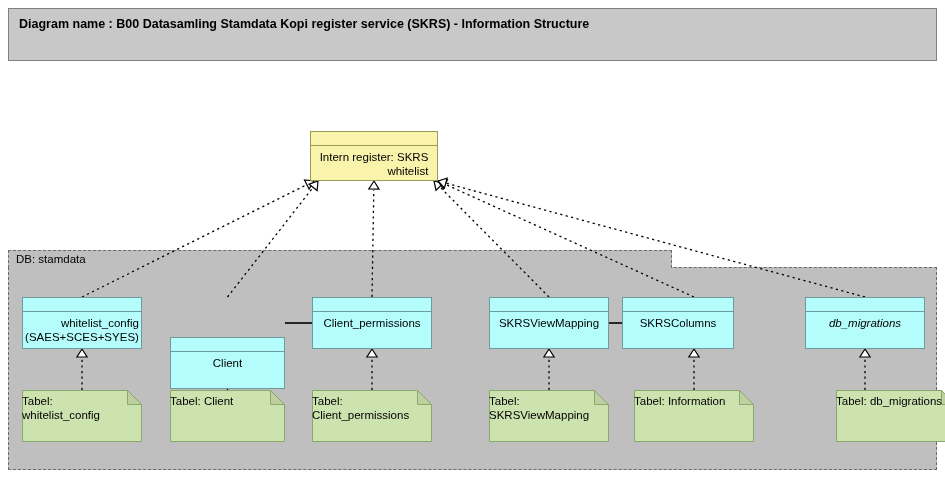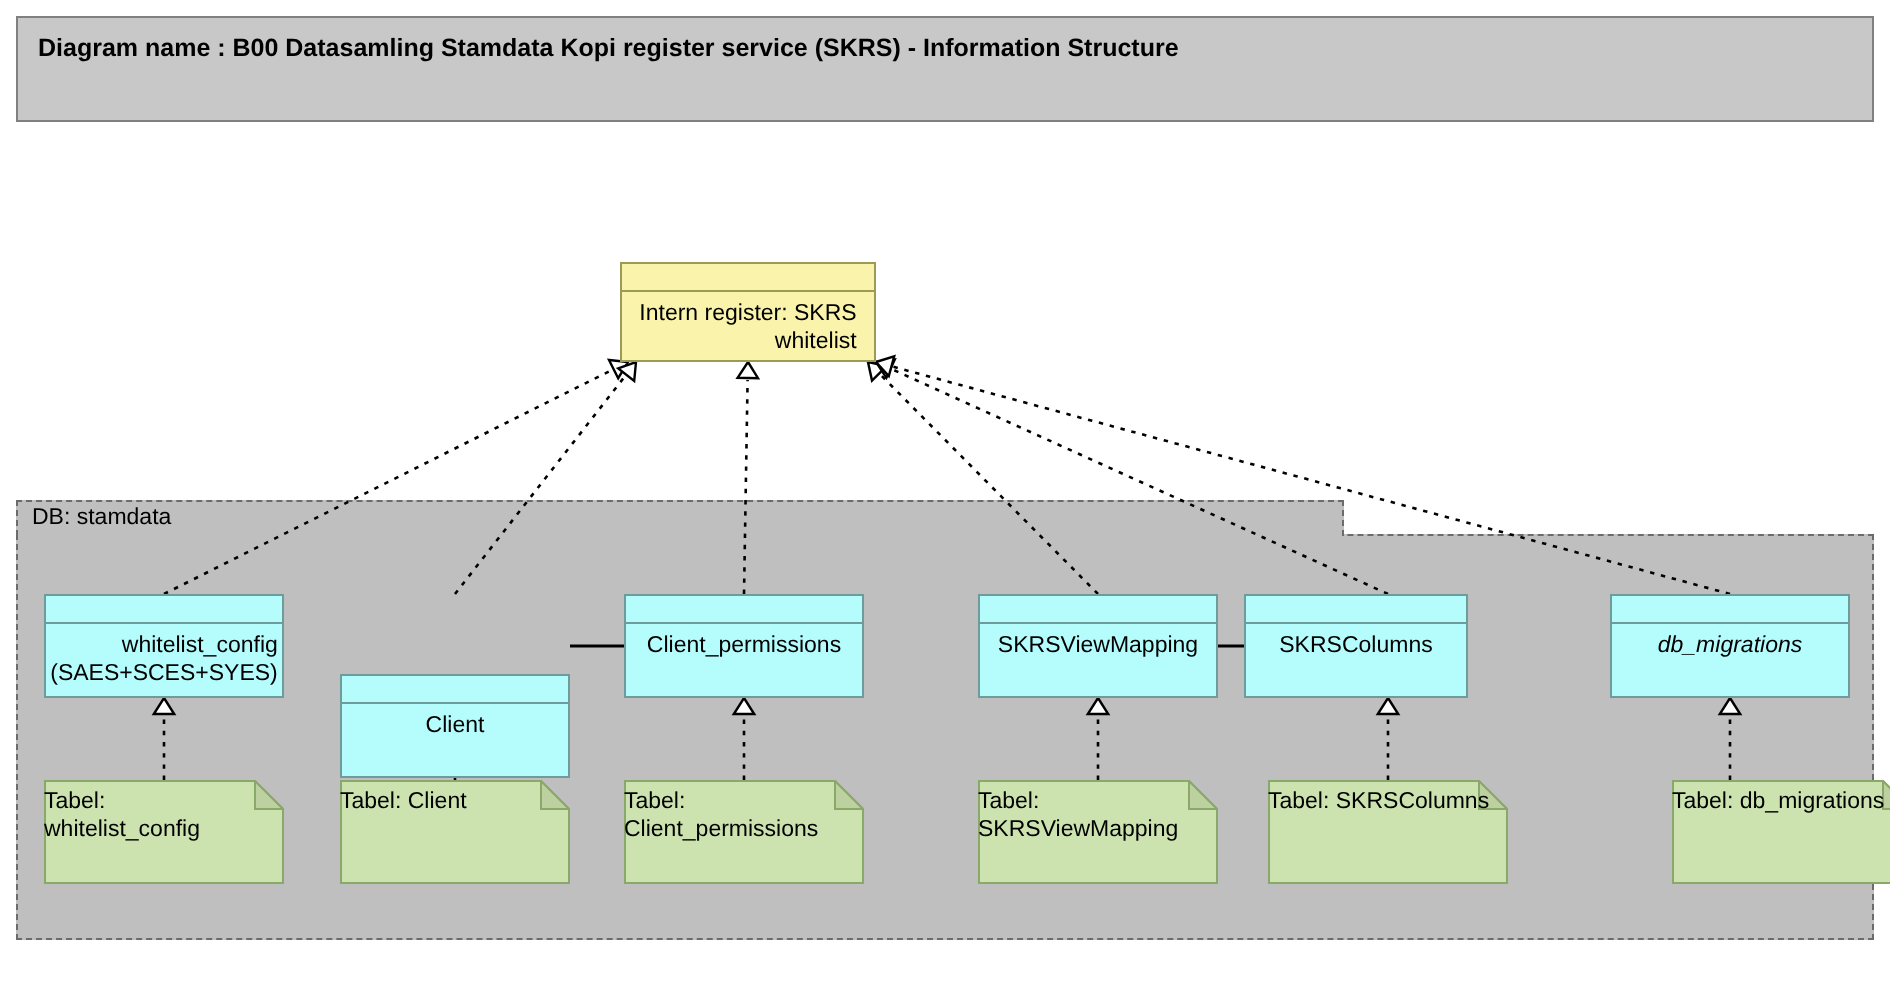--- a/index.html
+++ b/index.html
@@ -220,21 +220,21 @@
           <path d="M105.5 0.5 V14.5 H119.5 Z" fill="#bcd0a0" stroke="#8aa86a" stroke-width="1"></path>
         </svg>
         <div class="ntext">Tabel:
 SKRSViewMapping</div>
       </div>
       <div class="note" style="left: 634px; top: 390px; width: 120px; height: 52px;">
         <svg width="120" height="52" viewBox="0 0 120 52">
           <path d="M0.5 0.5 H105.5 L119.5 14.5 V51.5 H0.5 Z" fill="#cce3b0" stroke="#8aa86a" stroke-width="1"></path>
           <path d="M105.5 0.5 V14.5 H119.5 Z" fill="#bcd0a0" stroke="#8aa86a" stroke-width="1"></path>
         </svg>
-        <div class="ntext">Tabel: SKRSColumns</div>
+        <div class="ntext">Tabel: Information</div>
       </div>
       <div class="note" style="left: 805px; top: 390px; width: 120px; height: 52px; margin-left: 31px;">
         <svg width="120" height="52" viewBox="0 0 120 52">
           <path d="M0.5 0.5 H105.5 L119.5 14.5 V51.5 H0.5 Z" fill="#cce3b0" stroke="#8aa86a" stroke-width="1"></path>
           <path d="M105.5 0.5 V14.5 H119.5 Z" fill="#bcd0a0" stroke="#8aa86a" stroke-width="1"></path>
         </svg>
         <div class="ntext">Tabel: db_migrations</div>
       </div>
     </div>
 

